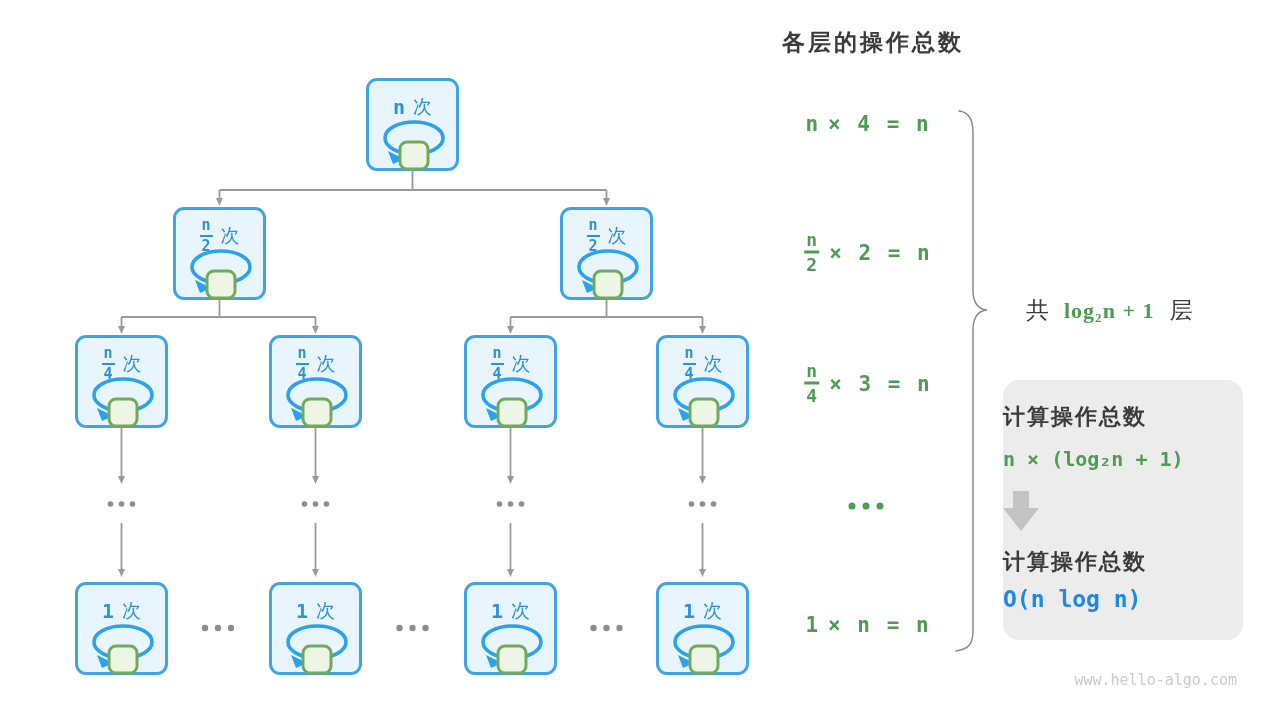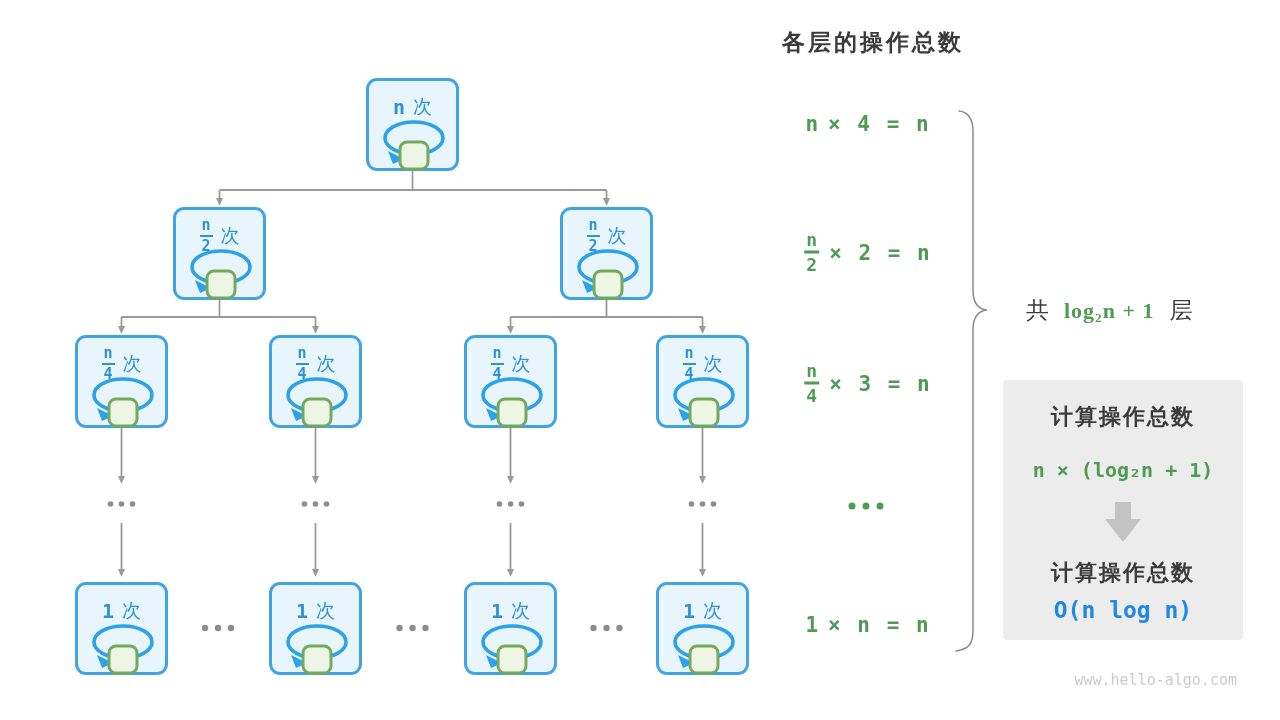--- a/index.html
+++ b/index.html
@@ -51,25 +51,25 @@
   .dots .dot{width:7px;height:7px;border-radius:50%;background:var(--green);}
 
   
   .brace-path{stroke:#8a8a8a;stroke-width:1.5;fill:none;stroke-linecap:round;}
   .brace-label{position:absolute;left:1026px;top:295px;display:flex;align-items:center;gap:15px;}
   .brace-label .cjk{font-size:23px;color:var(--dark);}
   .brace-label .code{font-family:Liberation Serif, serif;
     font-weight:bold;font-size:22px;color:var(--green);letter-spacing:1px;}
 
   
-  .panel{position:absolute;left:1003px;top:380px;width:240px;height:260px;border-radius:4px;
-    background:var(--panel-bg);display:flex;flex-direction:column;align-items:center;box-sizing:border-box;padding-top:22px;}
+  .panel{position:absolute;left:1003px;top:380px;width:240px;height:260px;border-radius:16px;
+    background:var(--panel-bg);display:flex;flex-direction:column;align-items:flex-start;box-sizing:border-box;padding-top:22px;}
   .panel .p-title{font-size:22px;font-weight:bold;color:var(--dark);letter-spacing:2px;}
   .panel .p-code{font-family:"DejaVu Sans Mono","Liberation Mono",monospace;font-weight:bold;}
-  .panel .p-code.green{color:var(--green);font-size:20px;margin-top:26px;}
+  .panel .p-code.green{color:var(--green);font-size:20px;margin-top:15px;}
   .panel .p-code.blue{color:var(--blue);font-size:23px;margin-top:9px;}
   .panel .p-arrow{margin:20px 0 16px 0;}
   .panel .p-title.second{margin-top:0;}
 
   .watermark{position:absolute;right:43px;top:671px;color:var(--watermark-gray);
     font-family:"DejaVu Sans Mono","Liberation Mono",monospace;font-size:15px;}
 </style>
 </head>
 <body>
 

